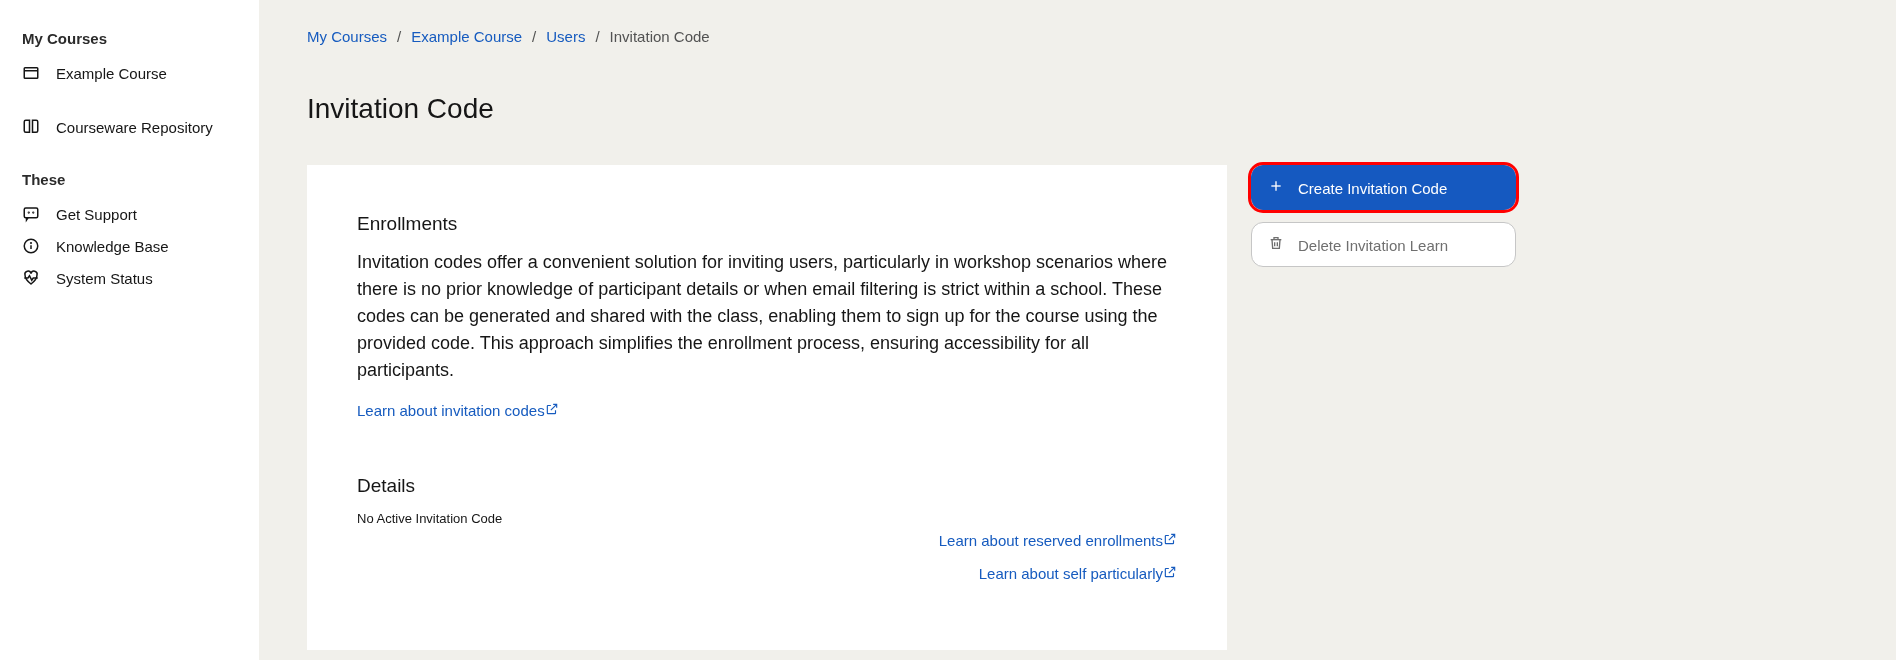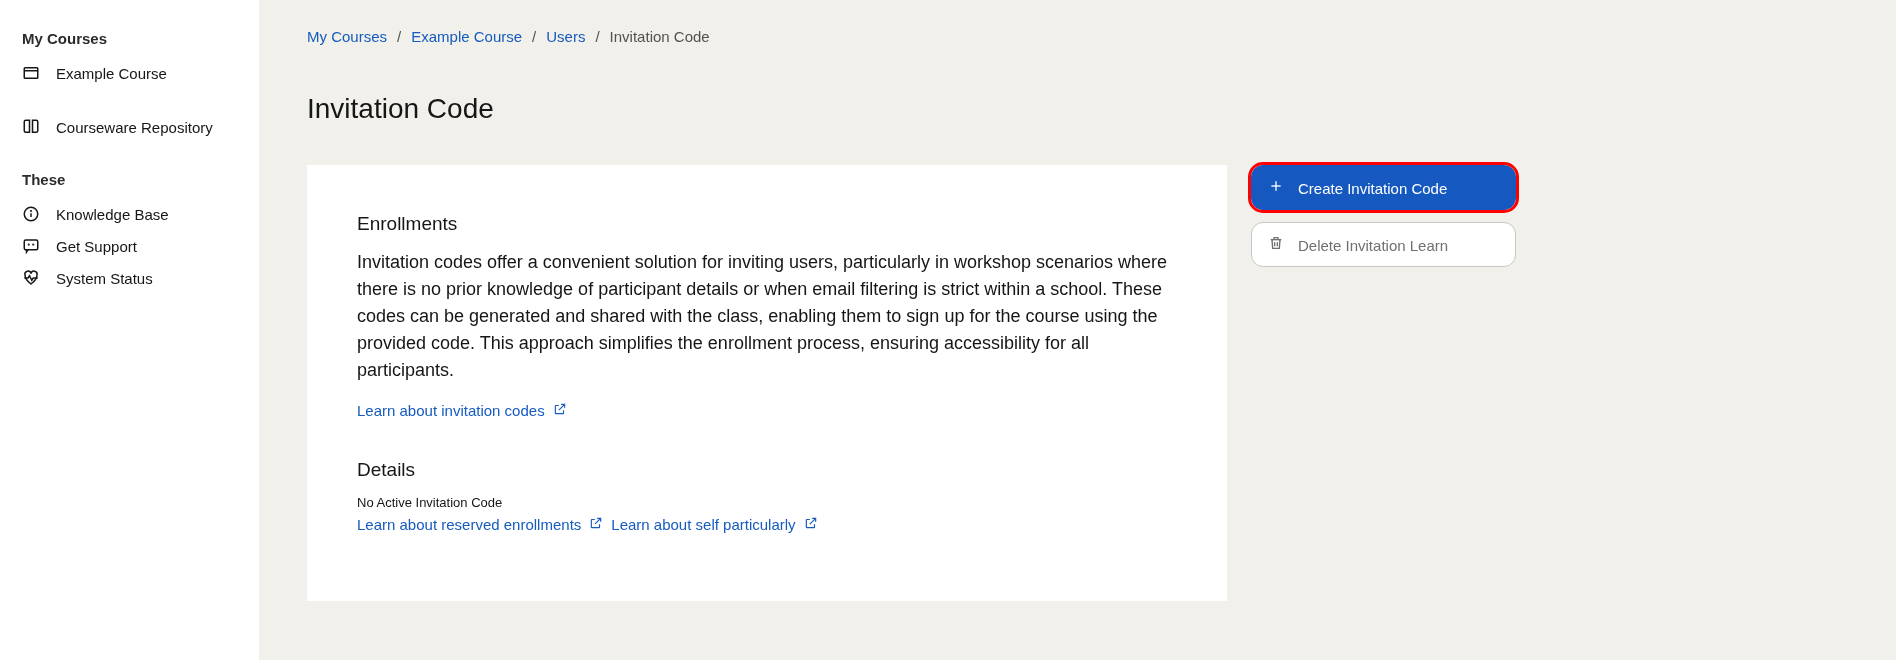--- a/index.html
+++ b/index.html
@@ -117,28 +117,27 @@
     margin: 0 0 18px 0;
     line-height: 1.5;
     font-size: 18px;
     color: #161616;
   }
   .learn-link {
     color: var(--blue-link);
     text-decoration: none;
     display: inline-flex;
     align-items: center;
-    gap: 8px;
     font-size: 15px;
     margin-bottom: 8px;
   }
   .learn-link svg { width:14px; height:14px; }
-  .details-block { margin-top: 32px; }
+  .details-block { margin-top: 48px; }
   .details-status { margin: 6px 0 6px 0; font-size: 13px; }
-  .link-stack { display:flex; flex-direction:row; gap:8px; }
+  .link-stack { display:flex; flex-direction:column; gap:8px;align-items:flex-end; }
 
   
   .actions {
     flex: 0 0 265px;
     display: flex;
     flex-direction: column;
     gap: 12px;
   }
   .btn {
     display: flex;
@@ -197,38 +196,38 @@
         <span class="label">Courseware Repository</span>
       </div>
     </div>
 
     <div class="side-section">
       <div class="side-heading">These</div>
 
       <div class="side-item">
         <span class="icon">
           <svg viewBox="0 0 24 24" fill="none" stroke="currentColor" stroke-width="2">
-              <circle cx="12" cy="12" r="9"></circle>
-              <line x1="12" y1="11" x2="12" y2="16"></line>
-              <circle cx="12" cy="8" r="0.5" fill="currentColor"></circle>
-            </svg>
-        </span>
-        <span class="label">Knowledge Base</span>
-      </div>
-
-      <div class="side-item">
-        <span class="icon">
-          <svg viewBox="0 0 24 24" fill="none" stroke="currentColor" stroke-width="2">
               <rect x="3" y="4" width="18" height="13" rx="2"></rect>
               <path d="M8 17 l-2 3 v-3"></path>
               <circle cx="9" cy="10" r="0.5" fill="currentColor"></circle>
               <circle cx="15" cy="10" r="0.5" fill="currentColor"></circle>
             </svg>
         </span>
         <span class="label">Get Support</span>
+      </div>
+
+      <div class="side-item">
+        <span class="icon">
+          <svg viewBox="0 0 24 24" fill="none" stroke="currentColor" stroke-width="2">
+              <circle cx="12" cy="12" r="9"></circle>
+              <line x1="12" y1="11" x2="12" y2="16"></line>
+              <circle cx="12" cy="8" r="0.5" fill="currentColor"></circle>
+            </svg>
+        </span>
+        <span class="label">Knowledge Base</span>
       </div>
 
       <div class="side-item">
         <span class="icon">
           <svg viewBox="0 0 24 24" fill="none" stroke="currentColor" stroke-width="2">
               <path d="M20 8 c0 6 -8 12 -8 12 s-8-6 -8-12 a4 4 0 0 1 8-2 a4 4 0 0 1 8 2 Z"></path>
               <polyline points="3,12 8,12 10,9 13,15 15,12 21,12"></polyline>
             </svg>
         </span>
         <span class="label">System Status</span>

